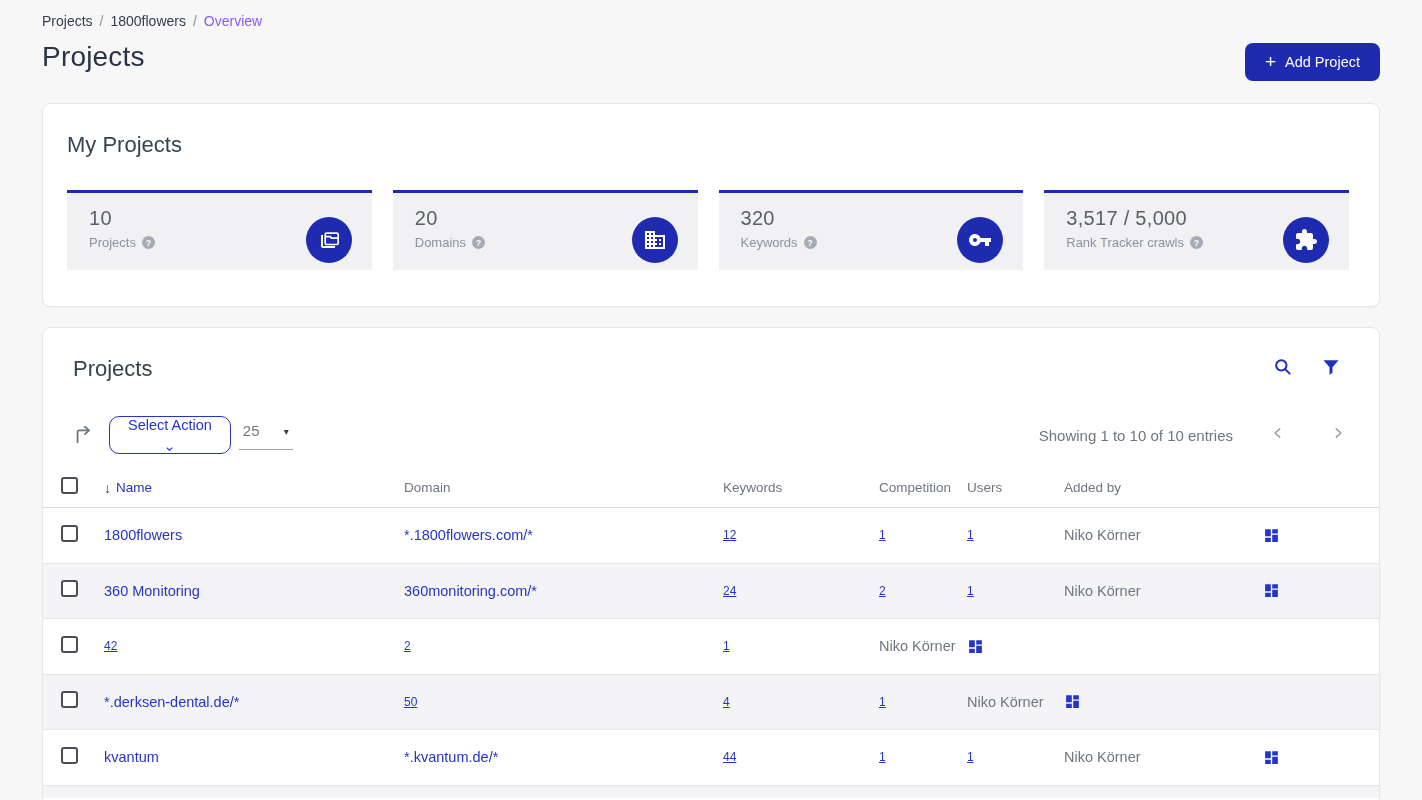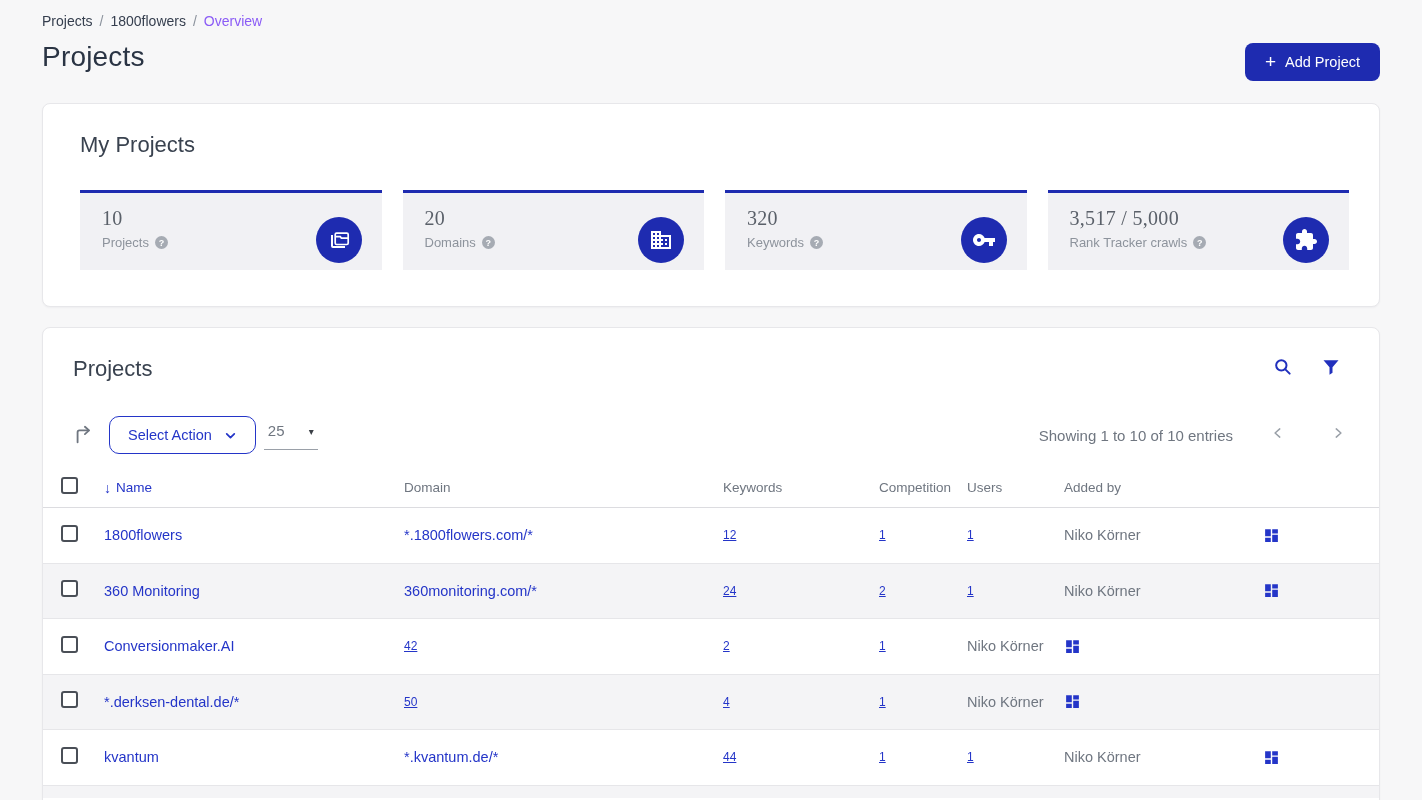--- a/index.html
+++ b/index.html
@@ -25,31 +25,31 @@
     display:flex; align-items:center; gap:9px; cursor:pointer;
     font-family:inherit; margin-top:2px;
   }
   .plus-icon { font-size:19px; font-weight:400; line-height:1; position:relative; top:-1px; }
 
   
   .panel {
     background:#fff; border:1px solid #e7e7ea; border-radius:8px;
     box-shadow:0 1px 2px rgba(20,25,60,.04);
   }
-  .panel-1 { margin-top:22px; padding:28px 30px 36px 37px; }
+  .panel-1 { margin-top:22px; padding:28px 30px 36px 24px; }
   .panel-title { font-size:22px; font-weight:500; color:#39424f; }
 
   
   .stats-row { display:flex; gap:21px; margin-top:32px; }
   .stat-card {
     flex:1; background:#f1f1f4; border-top:3px solid #1e2bb0;
     height:80px; padding:14px 20px 0 22px;
     display:flex; justify-content:space-between; align-items:flex-start;
   }
-  .stat-value { font-size:20px; color:#5a6069; letter-spacing:.3px;font-family:Liberation Serif, serif; }
+  .stat-value { font-size:20px; color:#5a6069; letter-spacing:.3px; }
   .stat-label { font-size:13px; color:#8d939c; margin-top:5px; display:flex; align-items:center; gap:6px; }
   .help-icon {
     width:13px; height:13px; border-radius:50%; background:#a6abb3; color:#fff;
     font-size:9px; font-weight:bold; display:inline-flex; align-items:center; justify-content:center;
     cursor:pointer;
   }
   .stat-bubble {
     width:46px; height:46px; border-radius:50%; background:#1e2bb0;
     display:flex; align-items:center; justify-content:center; margin-top:10px; flex:none;
   }
@@ -60,21 +60,21 @@
   .panel-2-head { display:flex; justify-content:space-between; align-items:center; }
   .head-icons { display:flex; gap:28px; margin-right:8px; }
   .head-icons svg { width:20px; height:20px; cursor:pointer; }
 
   
   .toolbar { display:flex; align-items:center; margin-top:34px; }
   .export-icon { cursor:pointer; margin-right:14px; display:flex; }
   .select-action-btn {
     border:1px solid #2435c8; color:#2435c8; background:#fff; border-radius:10px;
     height:38px; padding:0 18px; font-size:14.5px; font-weight:500; font-family:inherit;
-    display:flex; align-items:center; gap:12px; cursor:pointer;
+    display:flex; align-items:center; gap:12px; cursor:pointer;flex-direction:column;
   }
   .page-size {
     margin-left:8px; width:54px; border-bottom:1px solid #9aa0a8; height:30px;
     display:flex; align-items:flex-start; justify-content:space-between; padding:2px 4px 0 4px;
     font-size:15px; color:#6f7680; cursor:pointer;
   }
   .page-size .caret { font-size:10px; color:#3a3f46; margin-top:4px; }
   .toolbar-right { margin-left:auto; display:flex; align-items:center; gap:38px; }
   .showing-text { font-size:15px; color:#6f7680; }
   .pager { display:flex; gap:46px; margin-right:4px; }
@@ -288,21 +288,20 @@
         <span class="cell-added">Niko Körner</span>
         <span class="dash-btn">
           <svg viewBox="0 0 24 24" fill="#2435c8">
               <path d="M3 13h8V3H3v10zm0 8h8v-6H3v6zm10 0h8V11h-8v10zm0-18v6h8V3h-8z"></path>
             </svg>
         </span>
       </div>
 
       <div class="trow tbody-row">
         <span><span class="cb"></span></span>
-        <span><a class="cell-link">Conversionmaker.AI</a></span>
         <span class="cell-num">42</span>
         <span class="cell-num">2</span>
         <span class="cell-num">1</span>
         <span class="cell-added">Niko Körner</span>
         <span class="dash-btn">
           <svg viewBox="0 0 24 24" fill="#2435c8">
               <path d="M3 13h8V3H3v10zm0 8h8v-6H3v6zm10 0h8V11h-8v10zm0-18v6h8V3h-8z"></path>
             </svg>
         </span>
       </div>

